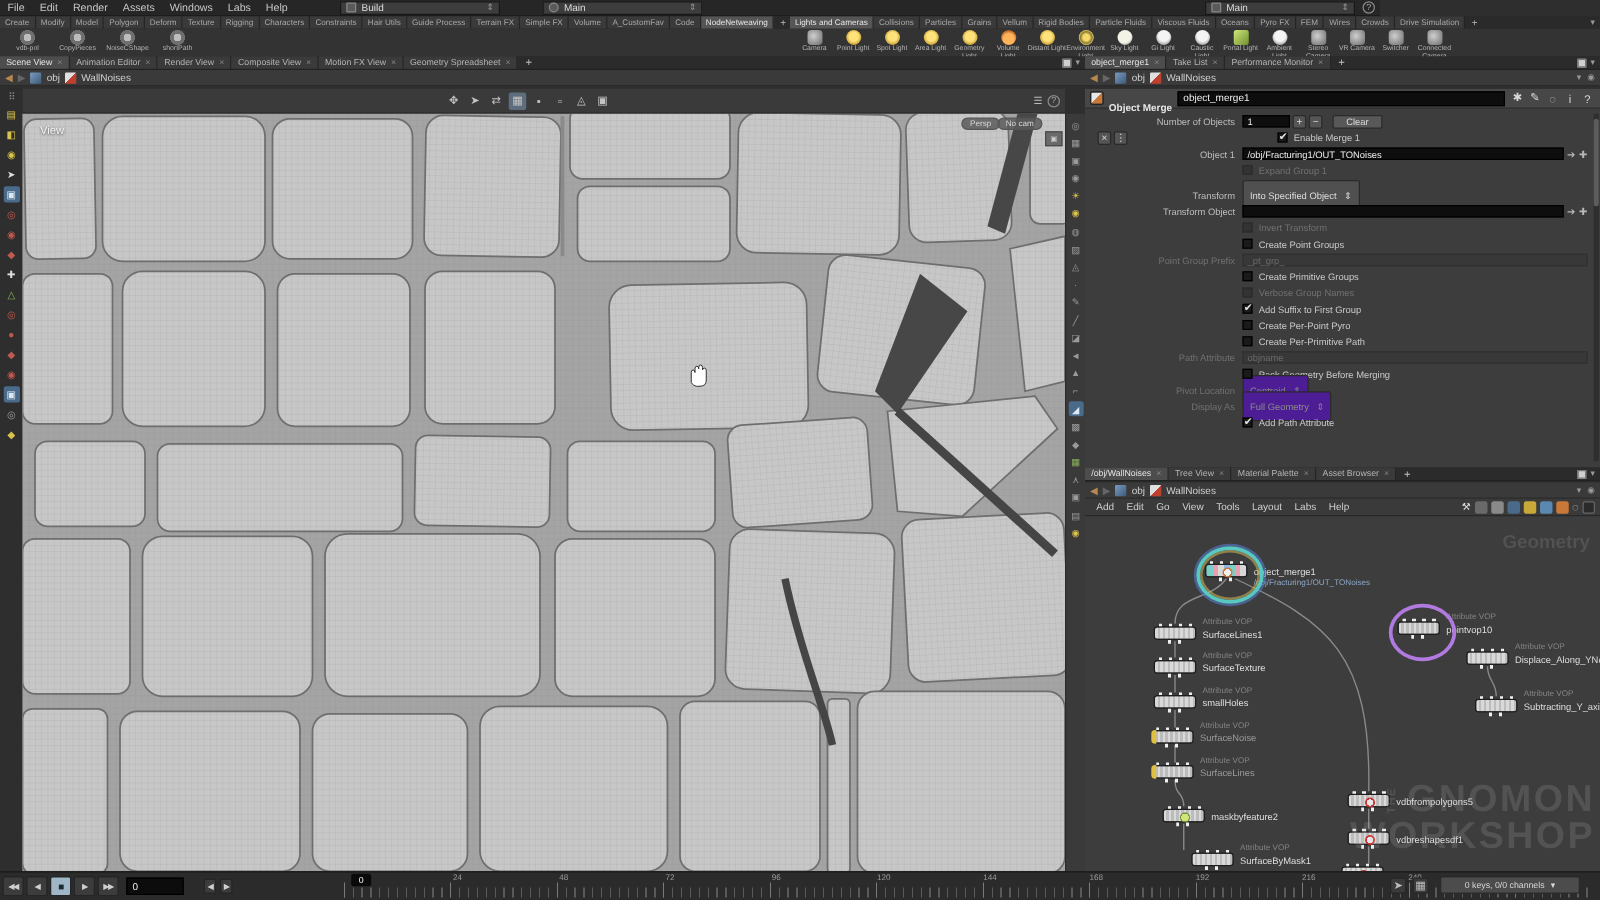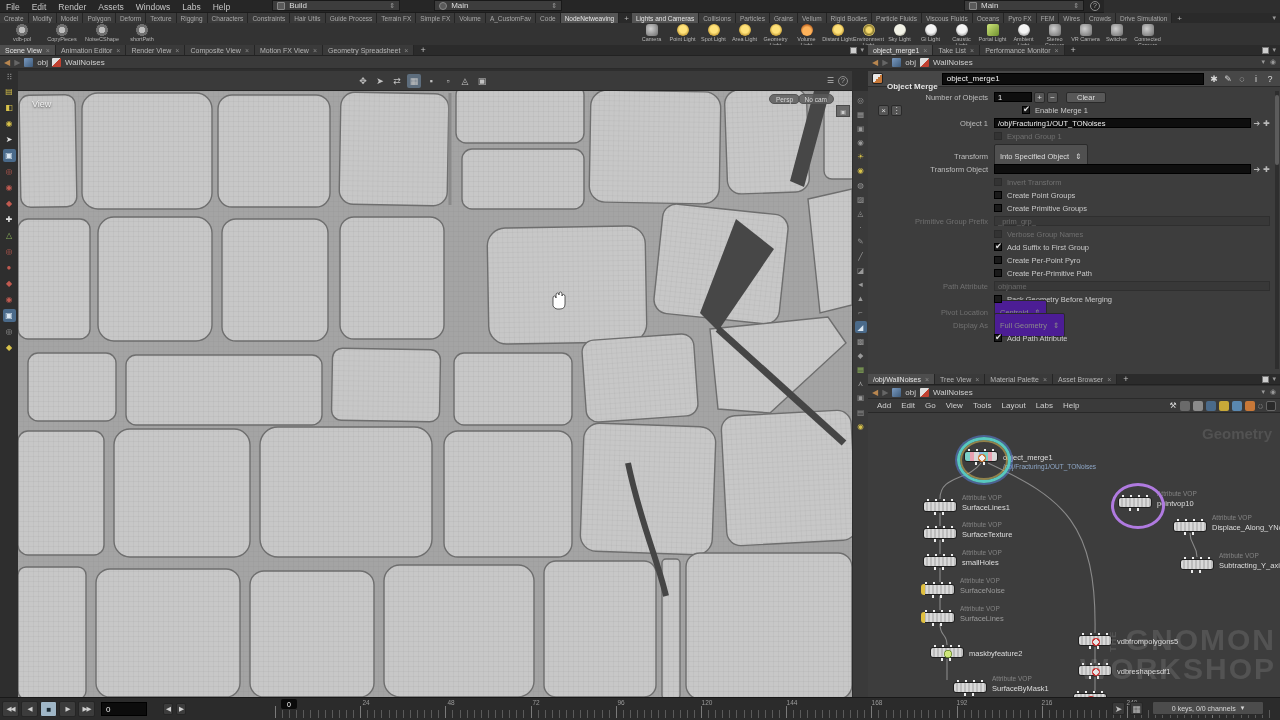--- a/index.html
+++ b/index.html
@@ -1,21 +1,21 @@
 <!DOCTYPE html>
 <html><head>
 <meta charset="utf-8">
 <style>
   *{margin:0;padding:0;box-sizing:border-box;}
   html,body{width:1280px;height:720px;overflow:hidden;background:#262626;}
   body{font-family:"Liberation Sans","DejaVu Sans",sans-serif;color:#c8c8c8;font-size:9px;-webkit-font-smoothing:antialiased;}
   #app{position:relative;width:1280px;height:720px;background:#2e2e2e;overflow:hidden;}
   .abs{position:absolute;}
   
-  .menubar{left:0;top:0;width:1104px;height:13px;background:#262626;display:flex;align-items:flex-start;font-size:8.5px;color:#c6c6c6;border-bottom:1px solid #1c1c1c;}
+  .menubar{left:0;top:0;width:1104px;height:13px;background:#262626;display:flex;align-items:center;font-size:8.5px;color:#c6c6c6;border-bottom:1px solid #1c1c1c;}
   .menu-item{padding:0 6px;height:13px;display:flex;align-items:center;cursor:default;}
   .dd{height:11px;background:#3d3d3d;border:1px solid #191919;display:flex;align-items:center;gap:4px;padding:0 4px;font-size:8px;color:#ddd;}
   .dd .dd-ic{width:8px;height:8px;background:#5a5a5a;border:1px solid #888;border-radius:1px;}
   .dd .dd-ar{margin-left:auto;color:#999;font-size:7px;}
   .help-circ{width:10px;height:10px;border-radius:50%;border:1px solid #8a8a8a;color:#aaa;font-size:7px;display:flex;align-items:center;justify-content:center;}
   
   .shelf{left:0;top:13px;width:1280px;height:32px;background:#333;}
   .shelf-half{position:absolute;top:0;height:32px;}
   .shelf-tabs{display:flex;height:10px;background:#2a2a2a;font-size:6.5px;color:#a8a8a8;overflow:hidden;}
   .shelf-tab{padding:0 4px;display:flex;align-items:center;background:#3a3a3a;border-right:1px solid #242424;white-space:nowrap;}
@@ -581,27 +581,27 @@
         <span class="fic">✚</span>
       </div>
       <div class="prow chkrow dim">
         <span class="chk dis"></span>
         <span>Invert Transform</span>
       </div>
       <div class="prow chkrow">
         <span class="chk"></span>
         <span>Create Point Groups</span>
       </div>
+      <div class="prow">
+        <span class="plabel dim">Point Group Prefix</span>
+        <div class="pfield ghost">_pt_grp_</div>
+      </div>
       <div class="prow chkrow">
         <span class="chk"></span>
         <span>Create Primitive Groups</span>
-      </div>
-      <div class="prow">
-        <span class="plabel dim">Primitive Group Prefix</span>
-        <div class="pfield ghost">_prim_grp_</div>
       </div>
       <div class="prow chkrow dim">
         <span class="chk dis"></span>
         <span>Verbose Group Names</span>
       </div>
       <div class="prow chkrow">
         <span class="chk on"></span>
         <span>Add Suffix to First Group</span>
       </div>
       <div class="prow chkrow">

